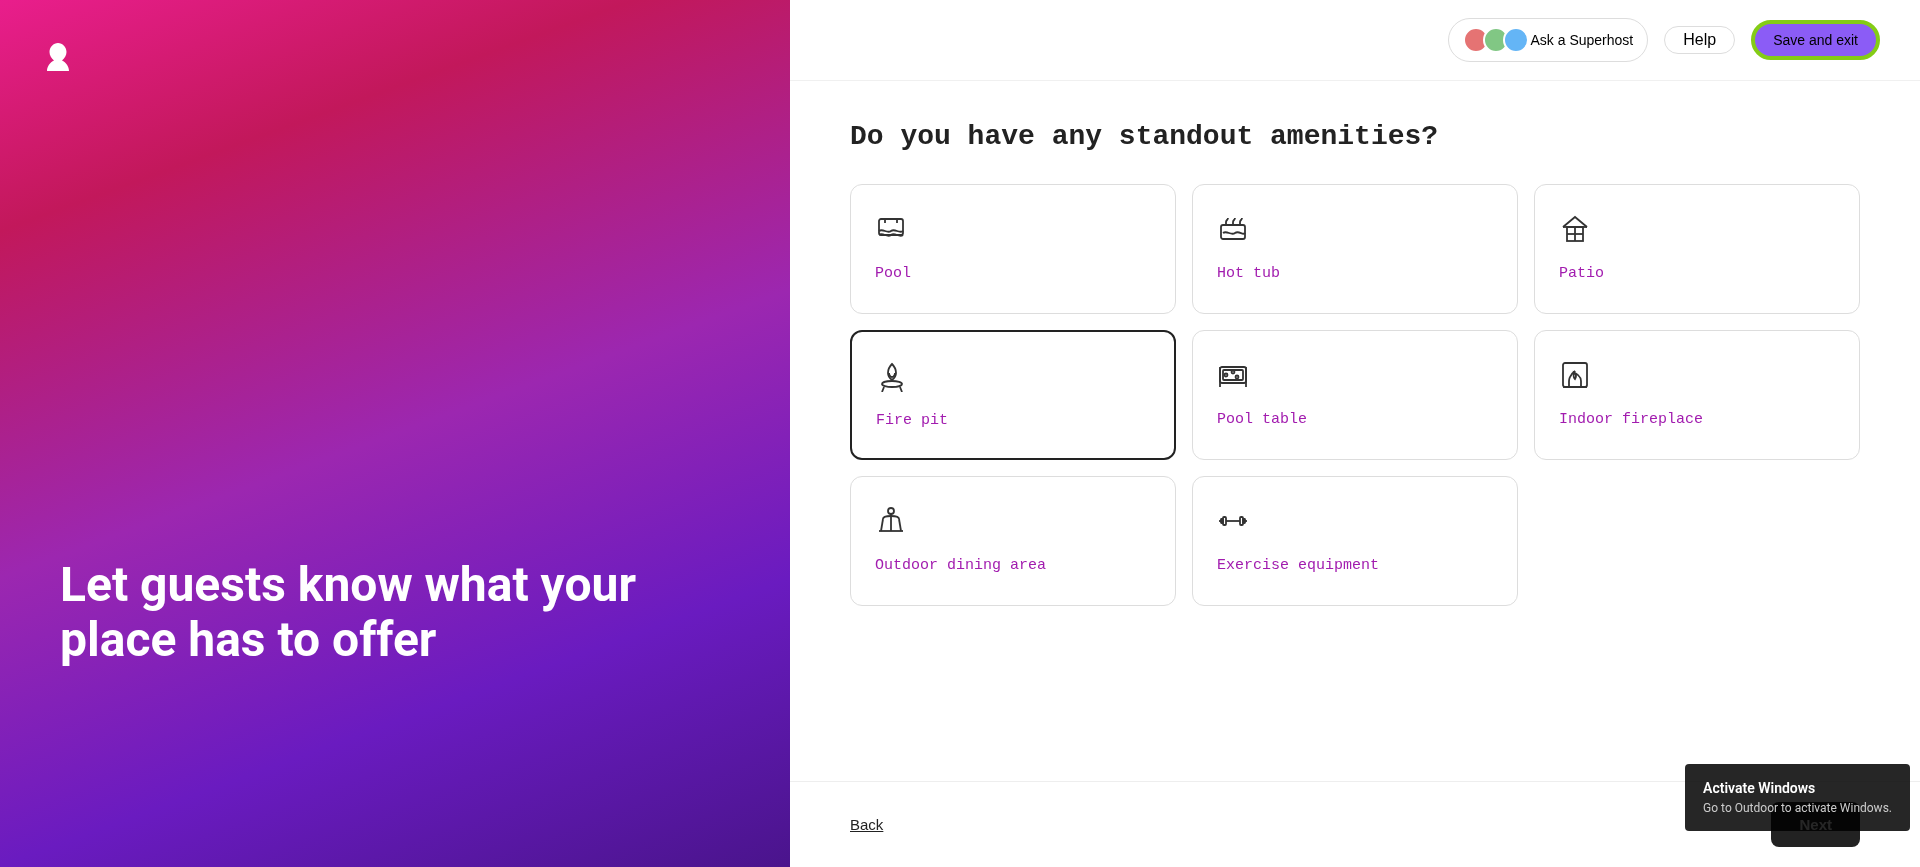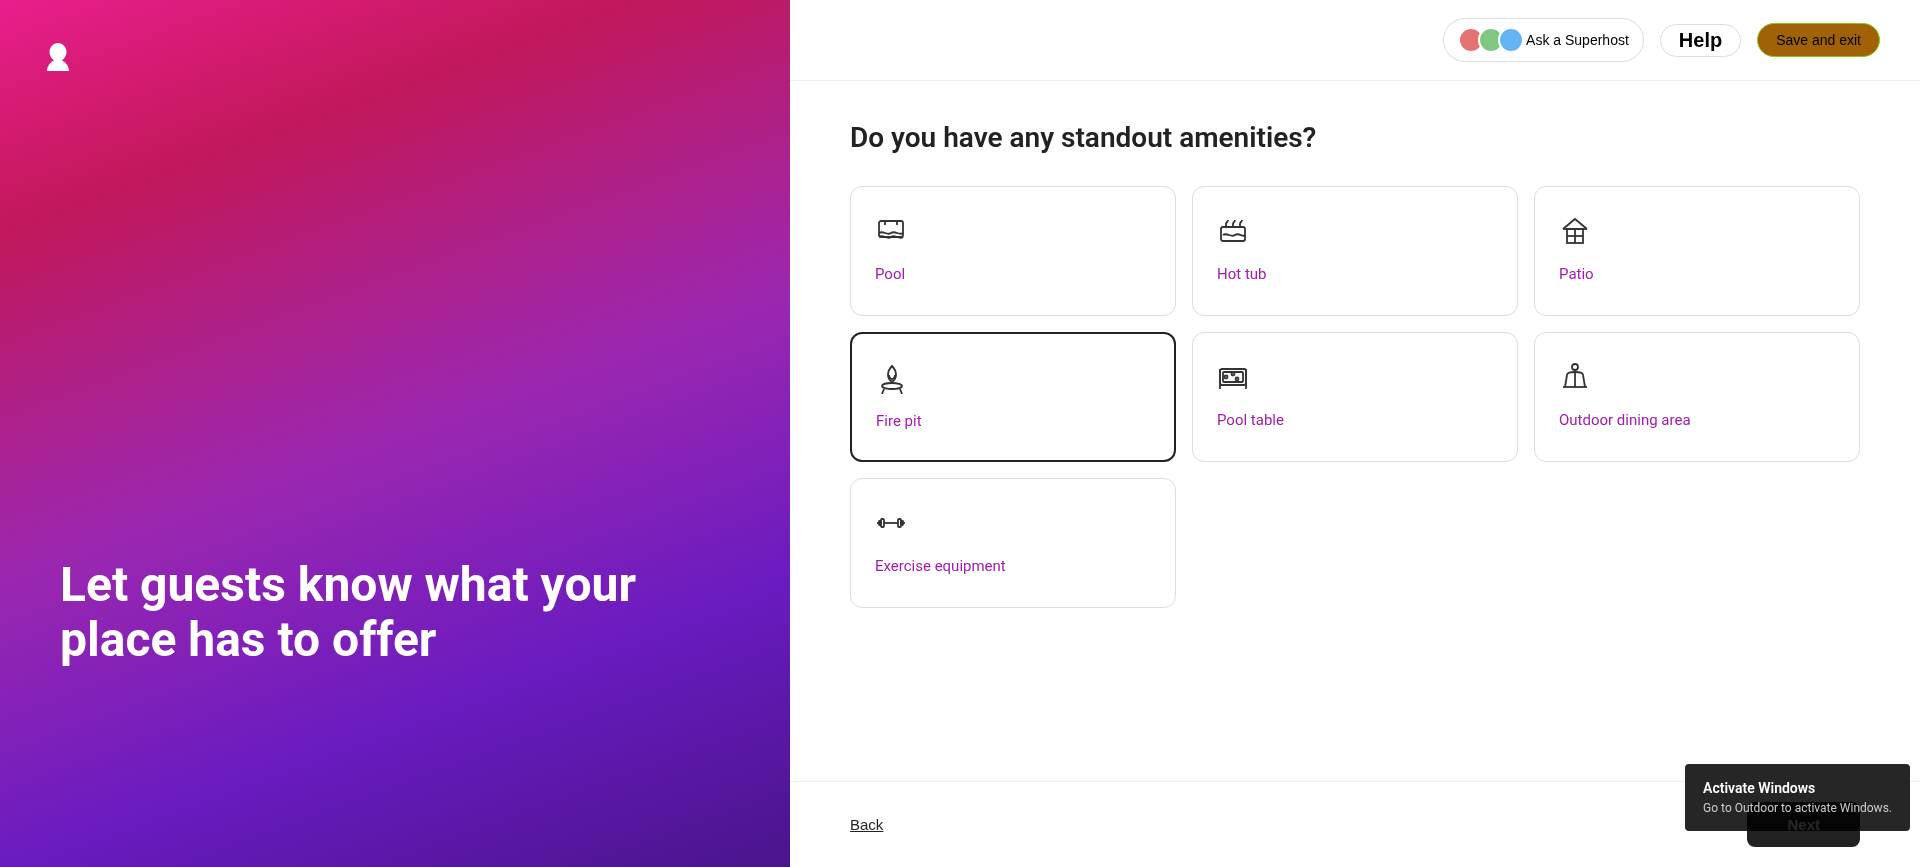--- a/index.html
+++ b/index.html
@@ -75,38 +75,39 @@
     }
     .avatar:nth-child(1) { background: #e57373; }
     .avatar:nth-child(2) { background: #81c784; }
     .avatar:nth-child(3) { background: #64b5f6; }
     .help-btn {
       border: 1px solid #ddd;
       border-radius: 24px;
       padding: 4px 18px;
       background: white;
       cursor: pointer;
-      font-size: 20px;
-      font-weight: 700;
+      font-size: 16px;
+      font-weight: 400;
     }
     .save-exit-btn {
-      border: 1px solid #84cc16;
+      border: 4px solid #84cc16;
       border-radius: 24px;
       padding: 8px 18px;
-      background: #a16207;
+      background: #8b5cf6;
       cursor: pointer;
       font-size: 14px;
       font-weight: 500;
     }
 
     
     .main-content {
       flex: 1;
       padding: 40px 60px 20px 60px;
       overflow-y: auto;
+      font-family: Liberation Mono, monospace;
     }
     .page-question {
       font-size: 28px;
       font-weight: 600;
       color: #222;
       margin-bottom: 32px;
     }
 
     
     .amenity-grid {
@@ -156,21 +157,21 @@
       font-size: 15px;
       font-weight: 500;
       text-decoration: underline;
       color: #222;
     }
     .next-btn {
       background: #222;
       color: white;
       border: none;
       border-radius: 8px;
-      padding: 14px 40px;
+      padding: 14px 28px;
       font-size: 15px;
       font-weight: 600;
       cursor: pointer;
     }
 
     
     .win-activate {
       position: fixed;
       bottom: 36px;
       right: 10px;
@@ -289,20 +290,30 @@
             <circle cx="9" cy="16" r="1.5"></circle>
             <circle cx="16" cy="13" r="1.5"></circle>
             <circle cx="20" cy="18" r="1.5"></circle>
             <line x1="3" y1="8" x2="3" y2="28"></line>
             <line x1="29" y1="8" x2="29" y2="28"></line>
           </svg>
         </div>
         <span class="amenity-label">Pool table</span>
       </div>
 
+      <div class="amenity-card">
+        <div class="amenity-icon">
+          <svg class="icon-svg" viewBox="0 0 32 32" fill="none" stroke="#333" stroke-width="1.8" xmlns="http://www.w3.org/2000/svg">
+            <rect x="4" y="4" width="24" height="24" rx="2"></rect>
+            <path d="M10 28 L10 22 C10 22 10 16 16 12 C16 12 13 17 16 20 C16 20 18 17 16 14 C16 14 22 17 22 22 L22 28"></path>
+            <line x1="4" y1="28" x2="28" y2="28"></line>
+          </svg>
+        </div>
+        <span class="amenity-label">Indoor fireplace</span>
+      </div>
 
       <div class="amenity-card">
         <div class="amenity-icon">
           <svg class="icon-svg" viewBox="0 0 32 32" fill="none" stroke="#333" stroke-width="1.8" xmlns="http://www.w3.org/2000/svg">
             <circle cx="16" cy="6" r="3"></circle>
             <line x1="16" y1="9" x2="16" y2="26"></line>
             <path d="M8 14 C8 10 24 10 24 14"></path>
             <line x1="8" y1="14" x2="6" y2="26"></line>
             <line x1="24" y1="14" x2="26" y2="26"></line>
             <line x1="4" y1="26" x2="28" y2="26"></line>

